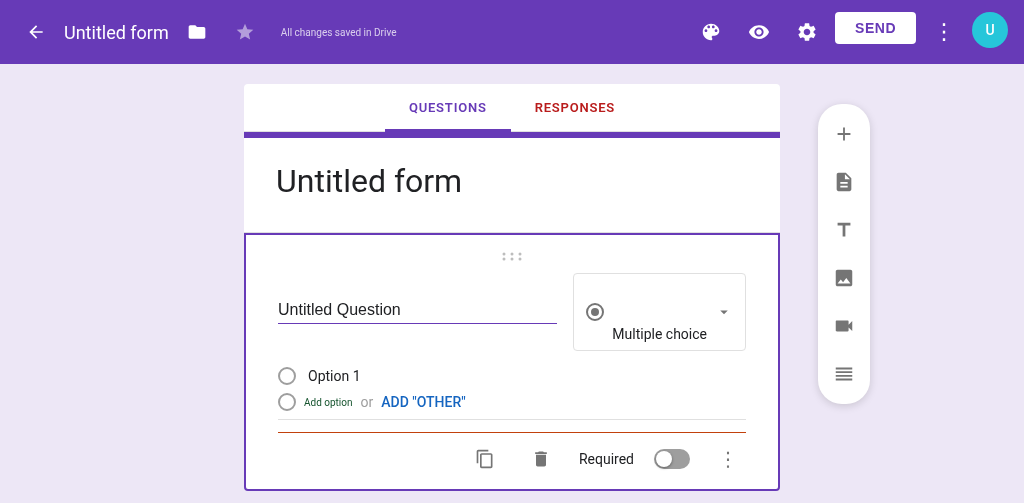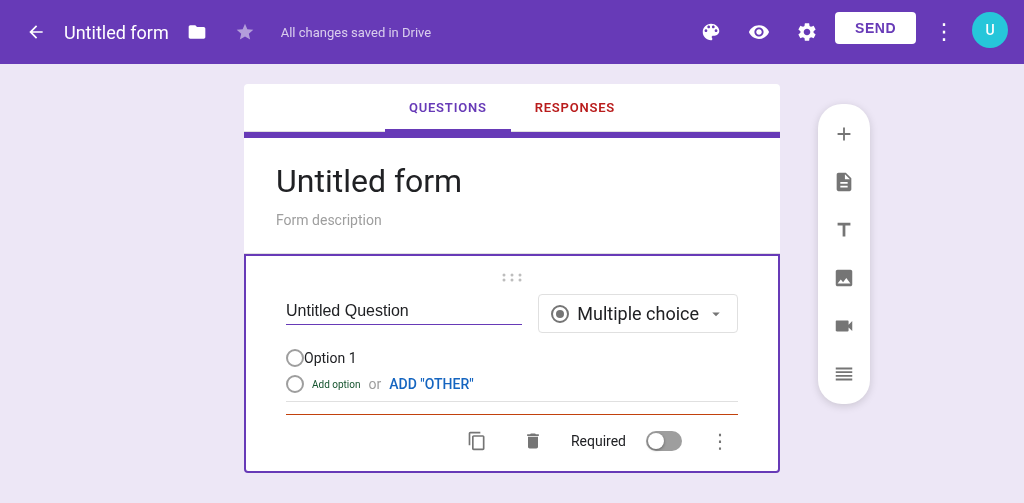--- a/index.html
+++ b/index.html
@@ -39,21 +39,21 @@
       border-radius: 50%;
       font-size: 20px;
     }
     .title-text {
       color: white;
       font-size: 18px;
       font-weight: 400;
     }
     .autosave-text {
       color: rgba(255,255,255,0.75);
-      font-size: 13px;
+      font-size: 10px;
       margin-left: 8px;
     }
     .topbar-right {
       display: flex;
       align-items: flex-start;
       gap: 8px;
     }
     .send-btn {
       background: white;
       color: #673ab7;
@@ -144,21 +144,21 @@
     .form-description {
       font-size: 14px;
       color: #9e9e9e;
       padding-bottom: 4px;
       border-bottom: 1px solid transparent;
     }
 
     
     .question-card {
       background: white;
-      padding: 16px 40px 12px;
+      padding: 16px 32px 12px;
       border: 2px solid #673ab7;
       border-radius: 0 0 4px 4px;
       position: relative;
     }
     .drag-handle {
       display: flex;
       justify-content: center;
       color: #bdbdbd;
       font-size: 14px;
       letter-spacing: 2px;
@@ -207,34 +207,36 @@
       justify-content: center;
     }
     .radio-icon-filled::after {
       content: '';
       width: 8px;
       height: 8px;
       border-radius: 50%;
       background: #757575;
     }
     .question-type-label {
-      font-size: 18px;
+      font-size: 14px;
       color: #202124;
+      margin-top: 44px;
     }
 
     
     .options-list {
       display: flex;
       flex-direction: column;
       gap: 8px;
       margin-bottom: 8px;
     }
     .option-item {
       display: flex;
       align-items: center;
+      gap: 12px;
     }
     .radio-empty {
       width: 18px;
       height: 18px;
       border-radius: 50%;
       border: 2px solid #9e9e9e;
       flex-shrink: 0;
     }
     .option-text {
       font-size: 14px;
@@ -384,21 +386,20 @@
 <div class="main-area">
   <div class="center-col">
 
     <div class="tabs-card">
       <div class="tab active">QUESTIONS</div>
       <div class="tab">RESPONSES</div>
     </div>
 
     <div class="form-header-card">
       <div class="form-title">Untitled form</div>
-      <div class="form-description">Form description</div>
     </div>
 
     <div class="question-card">
       <div class="drag-handle">
         <svg width="24" height="10" viewBox="0 0 24 10">
           <circle cx="4" cy="3" r="1.5" fill="#bdbdbd"></circle>
           <circle cx="12" cy="3" r="1.5" fill="#bdbdbd"></circle>
           <circle cx="20" cy="3" r="1.5" fill="#bdbdbd"></circle>
           <circle cx="4" cy="8" r="1.5" fill="#bdbdbd"></circle>
           <circle cx="12" cy="8" r="1.5" fill="#bdbdbd"></circle>

